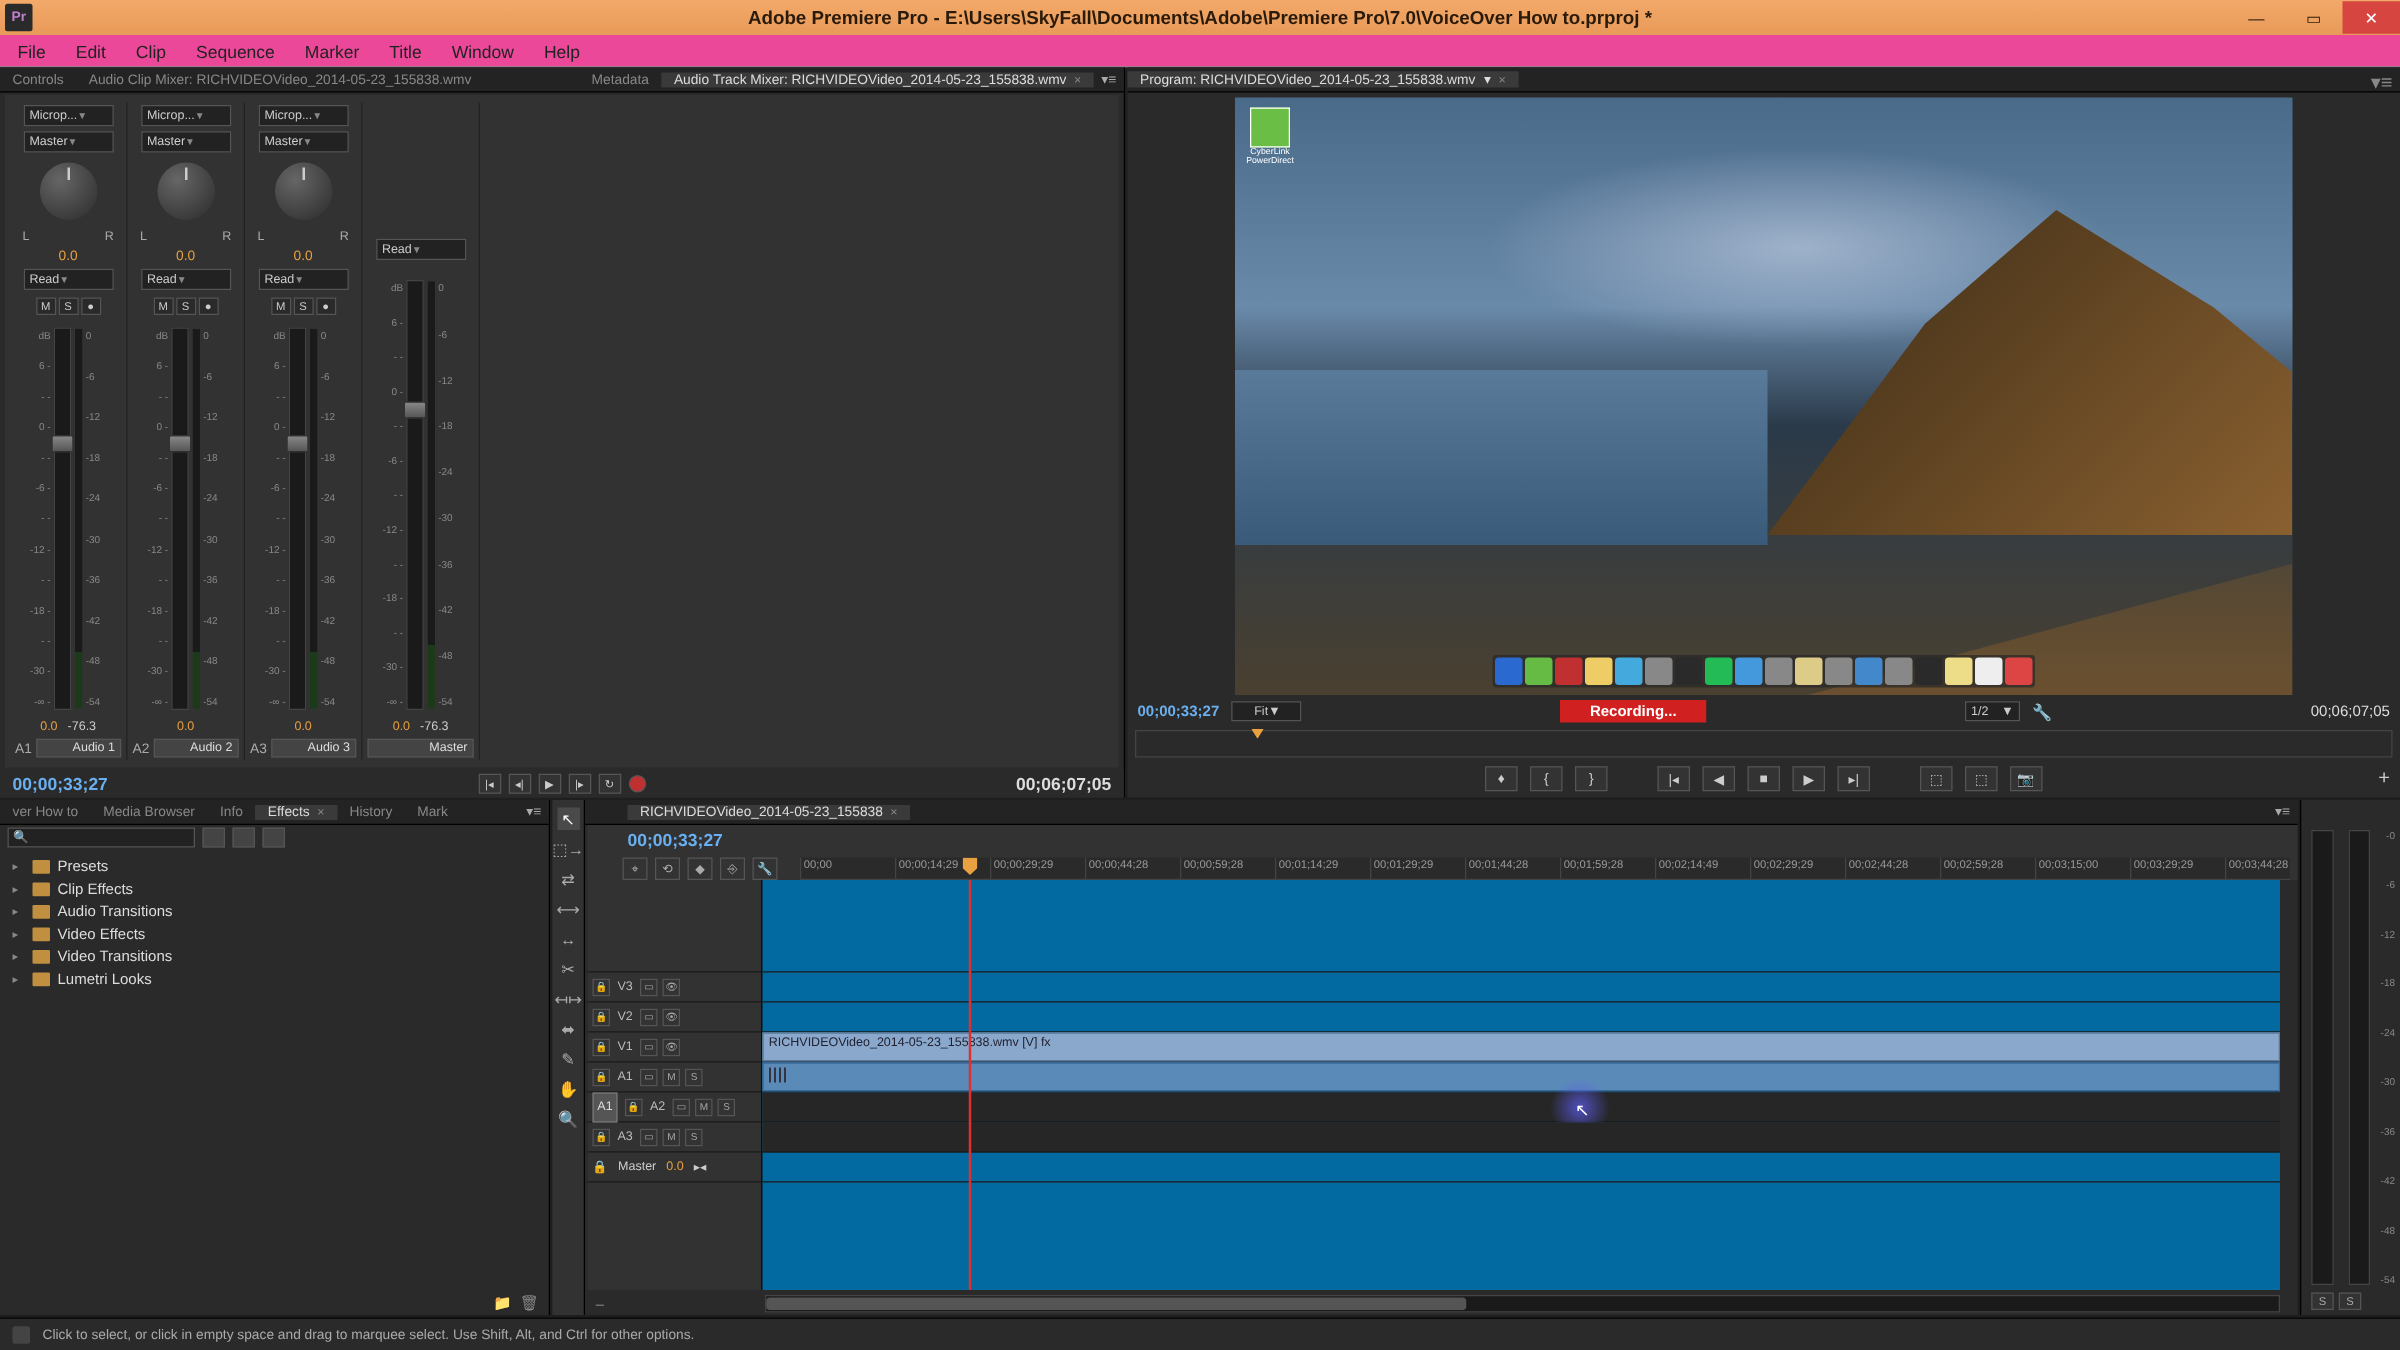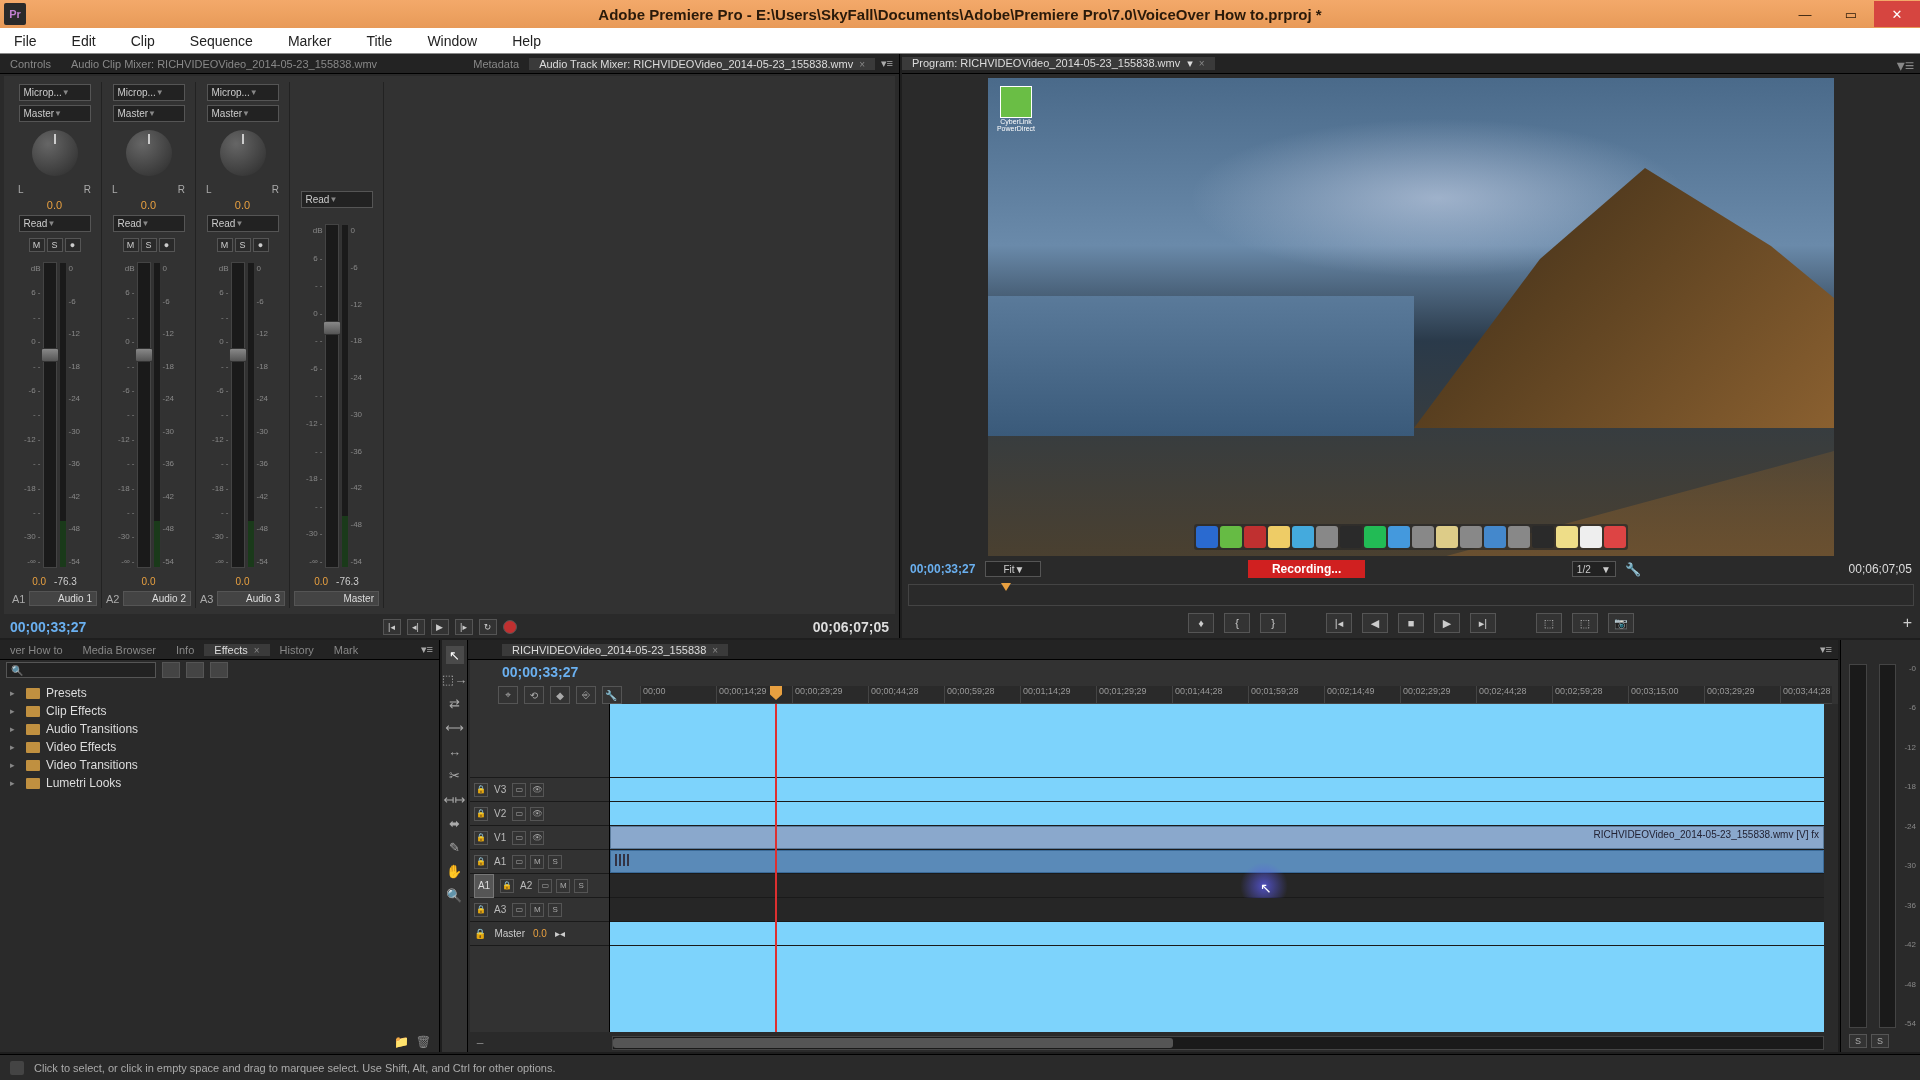--- a/index.html
+++ b/index.html
@@ -7,21 +7,21 @@
 
 
 .titlebar { height:28px; background:linear-gradient(#f3a96a,#e89a58); display:flex; align-items:center; position:relative; }
 .titlebar .app-icon { width:22px; height:22px; background:#2a2a2a; margin:0 4px; display:flex; align-items:center; justify-content:center; color:#c080d0; font-size:11px; font-weight:bold; border-radius:2px;text-align:right; }
 .titlebar .title-text { position:absolute; left:50%; transform:translateX(-50%); color:#2a1a0a; font-size:15px; font-weight:600; }
 .titlebar .win-btns { position:absolute; right:0; display:flex; }
 .titlebar .win-btn { width:46px; height:26px; display:flex; align-items:center; justify-content:center; font-size:13px; color:#2a1a0a; }
 .titlebar .win-btn.close { background:#d64540; color:#fff; }
 
 
-.menubar { height:26px; background:#ffffff; display:flex; align-items:center; padding:0 4px; gap:15px; border-bottom:1px solid #888; }
+.menubar { height:26px; background:#ec4899; display:flex; align-items:center; padding:0 4px; gap:4px; border-bottom:1px solid #888; }
 .menubar .menu-item { padding:3px 10px; font-size:14px; color:#222; }
 
 
 .workspace { position:absolute; top:54px; left:0; right:0; bottom:0; background:#1e1e1e; }
 
 
 .panel-tabs { height:20px; background:#232323; display:flex; align-items:center; border-bottom:1px solid #000; font-size:11px; color:#aaa; }
 .panel-tab { padding:0 10px; color:#888; white-space:nowrap; }
 .panel-tab.active { background:#3a3a3a; color:#ddd; }
 .panel-tab .x { margin-left:6px; color:#888; font-size:10px; }
@@ -103,21 +103,21 @@
 .tl-tool.active { color:#fff; background:#4a4a4a; }
 .tl-header { position:absolute; top:20px; left:28px; right:0; height:44px; background:#323232; }
 .tl-tc { position:absolute; top:4px; left:32px; color:#6ab0f0; font-size:14px; font-weight:600; }
 .tl-hdr-btns { position:absolute; top:26px; left:28px; display:flex; gap:6px; }
 .tl-hbtn { width:20px; height:18px; background:#333; border:1px solid #555; color:#aaa; font-size:10px; display:flex; align-items:center; justify-content:center; }
 .tl-ruler { position:absolute; top:26px; left:170px; right:6px; height:18px; background:#2a2a2a; display:flex; overflow:hidden; border-bottom:1px solid #444; }
 .tl-tick { flex:0 0 76px; font-size:9px; color:#999; padding-left:2px; border-left:1px solid #444; white-space:nowrap; }
 
 .tl-tracks { position:absolute; top:64px; left:28px; right:14px; bottom:20px; background:#222; }
 .tl-track-head { position:absolute; left:0; width:140px; background:#323232; border-right:1px solid #000; }
-.tl-track-body { position:absolute; left:140px; right:0; background:#7dd3fc;text-align:right; }
+.tl-track-body { position:absolute; left:140px; right:0; background:#0369a1; }
 .track-row { height:24px; border-bottom:1px solid #1a1a1a; display:flex; align-items:center; padding:0 4px; gap:4px; font-size:10px; color:#ccc; }
 .track-row .tk-btn { width:14px; height:14px; background:#333; border:1px solid #555; font-size:8px; display:flex; align-items:center; justify-content:center; color:#aaa; }
 .track-row .tk-lbl { color:#bbb; margin:0 2px; }
 .track-body-row { height:24px; border-bottom:1px solid #1a1a1a; position:relative; }
 .track-body-row.dark { background:#262626; }
 .clip-v { position:absolute; top:0; bottom:0; left:0; right:0; background:#8aa8cc; border:1px solid #5a7a9a; padding:2px 4px; font-size:10px; color:#223; overflow:hidden; white-space:nowrap; }
 .clip-a { position:absolute; top:0; bottom:0; left:0; right:0; background:#5a8ab8; border:1px solid #3a6a98; }
 .clip-a .wave-icn { position:absolute; left:4px; top:3px; width:14px; height:12px; background:repeating-linear-gradient(90deg, #334 0 2px, transparent 2px 4px); }
 .playhead-line { position:absolute; top:0; bottom:0; left:165px; width:2px; background:#dd3030; z-index:5; }
 .playhead-head { position:absolute; top:-18px; left:-5px; width:12px; height:14px; background:#e8a040; clip-path:polygon(0 0, 100% 0, 100% 60%, 50% 100%, 0 60%); }

